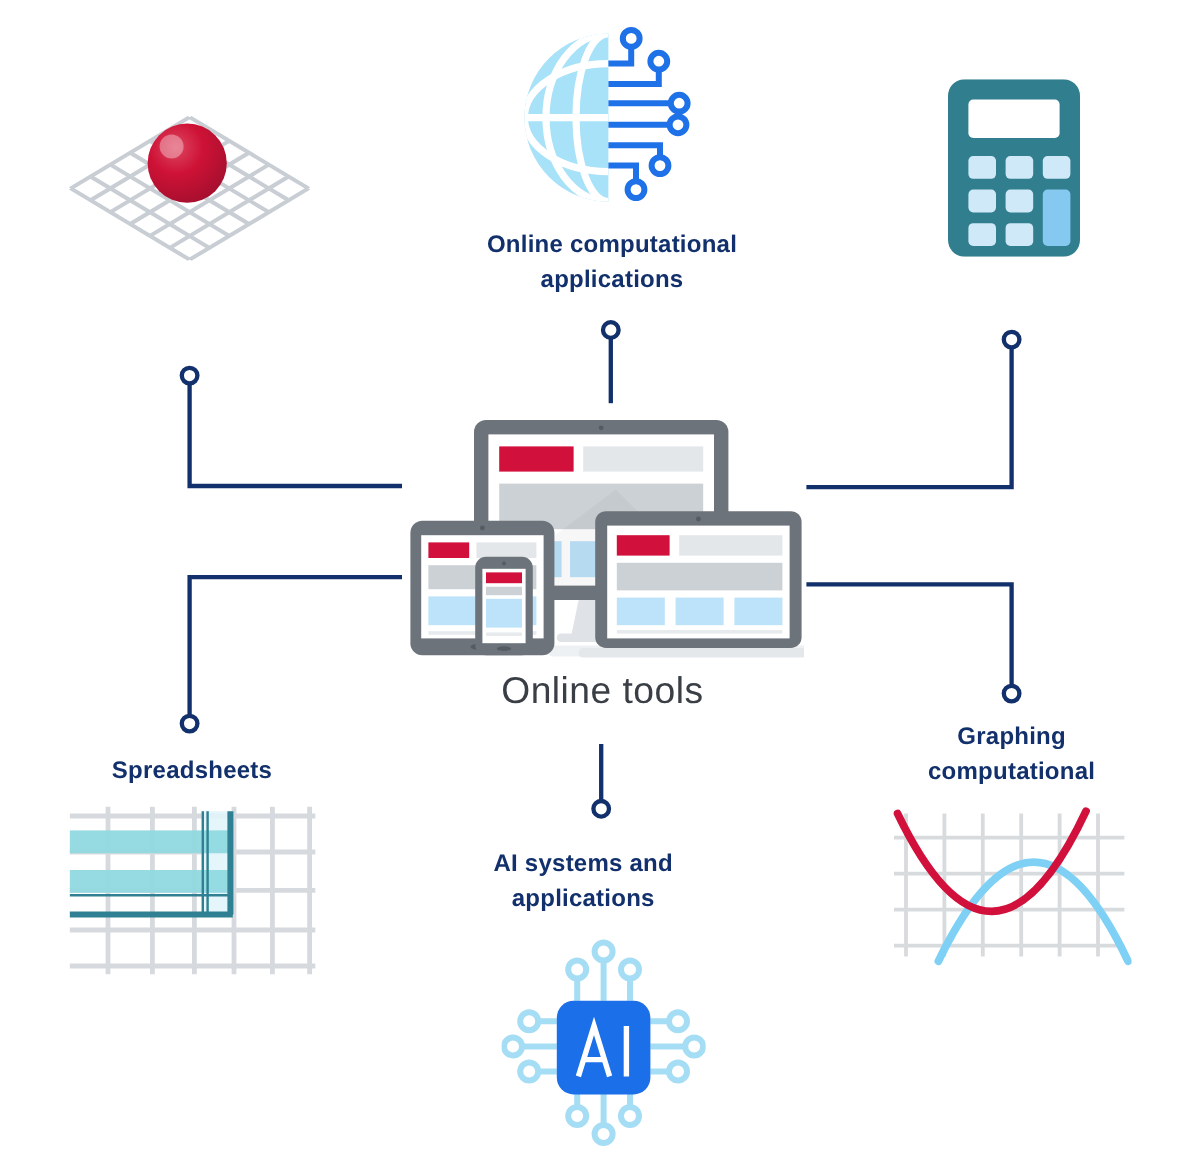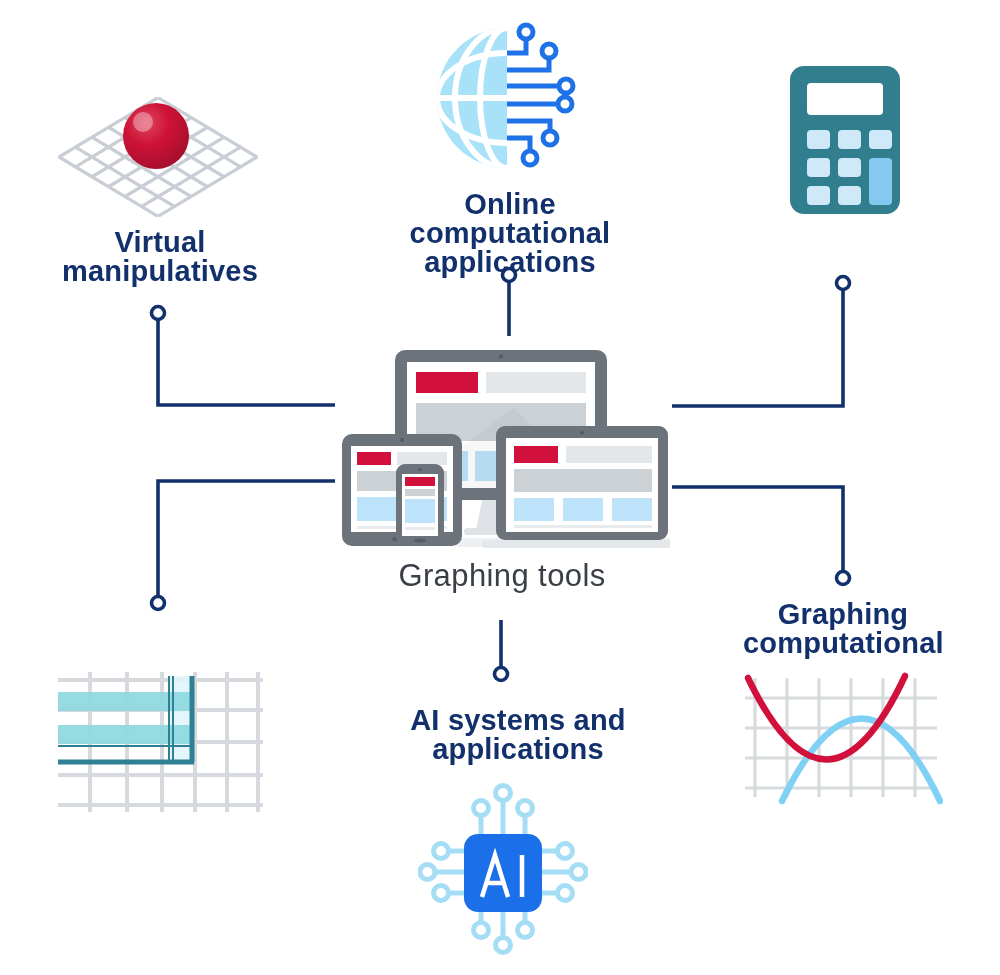--- a/index.html
+++ b/index.html
@@ -3,21 +3,21 @@
 <meta charset="utf-8">
 <style>
   html,body{margin:0;padding:0;background:#ffffff;}
   .canvas{
     position:relative;width:1000px;height:975px;background:#ffffff;
     font-family:"Liberation Sans",sans-serif;overflow:hidden;
   }
   .abs{position:absolute;}
   .node-label{
     position:absolute;
-    font-weight:700;font-size:29px;line-height:29px;
+    font-weight:700;font-size:20px;line-height:29px;
     color:#12306b;text-align:center;white-space:pre-line;
     letter-spacing:.2px;
   }
   .center-label{
     position:absolute;
     font-weight:400;font-size:31px;line-height:36px;
     color:#3a3f46;text-align:center;letter-spacing:.4px;
   }
   svg{display:block;}
 </style>
@@ -57,22 +57,20 @@
         <stop offset="100%" stop-color="#a50f2e"></stop>
       </radialGradient>
     </defs>
     <g transform="translate(106,72) scale(1,0.6) rotate(45)" stroke="#c9ced5" stroke-width="4.6" fill="none">
       <path d="M-70,-70 H70 M-70,-46.7 H70 M-70,-23.3 H70 M-70,0 H70 M-70,23.3 H70 M-70,46.7 H70 M-70,70 H70"></path>
       <path d="M-70,-70 V70 M-46.7,-70 V70 M-23.3,-70 V70 M0,-70 V70 M23.3,-70 V70 M46.7,-70 V70 M70,-70 V70"></path>
     </g>
     <circle cx="104" cy="51" r="33" fill="url(#sphereGrad)"></circle>
     <circle cx="91" cy="37" r="10" fill="#ffffff" opacity="0.35"></circle>
   </svg>
-  <div class="node-label" style="left:20px;top:228px;width:280px;">Virtual
-manipulatives</div>
 
   <svg class="abs" style="left:423px;top:13px;" width="168" height="172" viewBox="0 0 168 172">
     <defs>
       <clipPath id="halfGlobeClip">
         <path d="M84,15 A70,70 0 0 0 84,155 Z"></path>
       </clipPath>
     </defs>
     <path d="M84,15 A70,70 0 0 0 84,155 Z" fill="#a8e2f8"></path>
     <g clip-path="url(#halfGlobeClip)" stroke="#ffffff" stroke-width="6" fill="none">
       <ellipse cx="84" cy="85" rx="27" ry="70"></ellipse>
@@ -163,40 +161,41 @@
       <rect x="176" y="98" width="44" height="17" fill="#d2103c"></rect>
       <rect x="228" y="98" width="86" height="17" fill="#e4e7ea"></rect>
       <rect x="176" y="121" width="138" height="23" fill="#ccd1d6"></rect>
       <rect x="176" y="150" width="40" height="23" fill="#bce3f9"></rect>
       <rect x="225" y="150" width="40" height="23" fill="#bce3f9"></rect>
       <rect x="274" y="150" width="40" height="23" fill="#bce3f9"></rect>
       <rect x="176" y="177" width="138" height="3" fill="#e8ebee"></rect>
       <rect x="144" y="192" width="200" height="8" rx="4" fill="#e4e8eb"></rect>
     </g>
   </svg>
-  <div class="center-label" style="left:377px;top:558px;width:250px;">Graphing tools</div>
-
+  <div class="center-label" style="left:377px;top:558px;width:250px;">Online tools</div>
+
+  <div class="node-label" style="left:60px;top:628px;width:200px;">Spreadsheets</div>
   <svg class="abs" style="left:58px;top:672px;" width="205" height="140" viewBox="0 0 205 140">
     <g stroke="#d6dade" stroke-width="4" fill="none">
       <path d="M32,0 V140 M69,0 V140 M104,0 V140 M137,0 V140 M169,0 V140 M200,0 V140"></path>
       <path d="M0,8 H205 M0,38 H205 M0,70 H205 M0,103 H205 M0,133 H205"></path>
     </g>
     <rect x="110" y="4" width="24" height="86" fill="#e1f4fb" opacity="0.9"></rect>
     <rect x="0" y="20" width="134" height="19" fill="#8ed8e0" opacity="0.92"></rect>
     <rect x="0" y="53" width="134" height="19" fill="#8ed8e0" opacity="0.92"></rect>
     <g stroke="#2e8092" fill="none">
       <line x1="111" y1="4" x2="111" y2="90" stroke-width="2"></line>
       <line x1="115" y1="4" x2="115" y2="90" stroke-width="2"></line>
       <line x1="134" y1="4" x2="134" y2="90" stroke-width="5"></line>
       <line x1="0" y1="74" x2="134" y2="74" stroke-width="2"></line>
       <line x1="0" y1="90" x2="136" y2="90" stroke-width="5"></line>
     </g>
   </svg>
 
-  <div class="node-label" style="left:408px;top:706px;width:220px;text-align:center;">AI systems and
+  <div class="node-label" style="left:376px;top:706px;width:220px;text-align:center;">AI systems and
 applications</div>
   <svg class="abs" style="left:418px;top:782px;" width="170" height="175" viewBox="0 0 170 175">
     <g stroke="#a5ddf5" stroke-width="5" fill="none">
 
       <path d="M85,52 V18"></path>  
         <circle cx="85" cy="11" r="7.5" fill="#ffffff"></circle>
       <path d="M63,52 V34"></path>  
         <circle cx="63" cy="26" r="7.5" fill="#ffffff"></circle>
       <path d="M107,52 V34"></path> 
         <circle cx="107" cy="26" r="7.5" fill="#ffffff"></circle>

